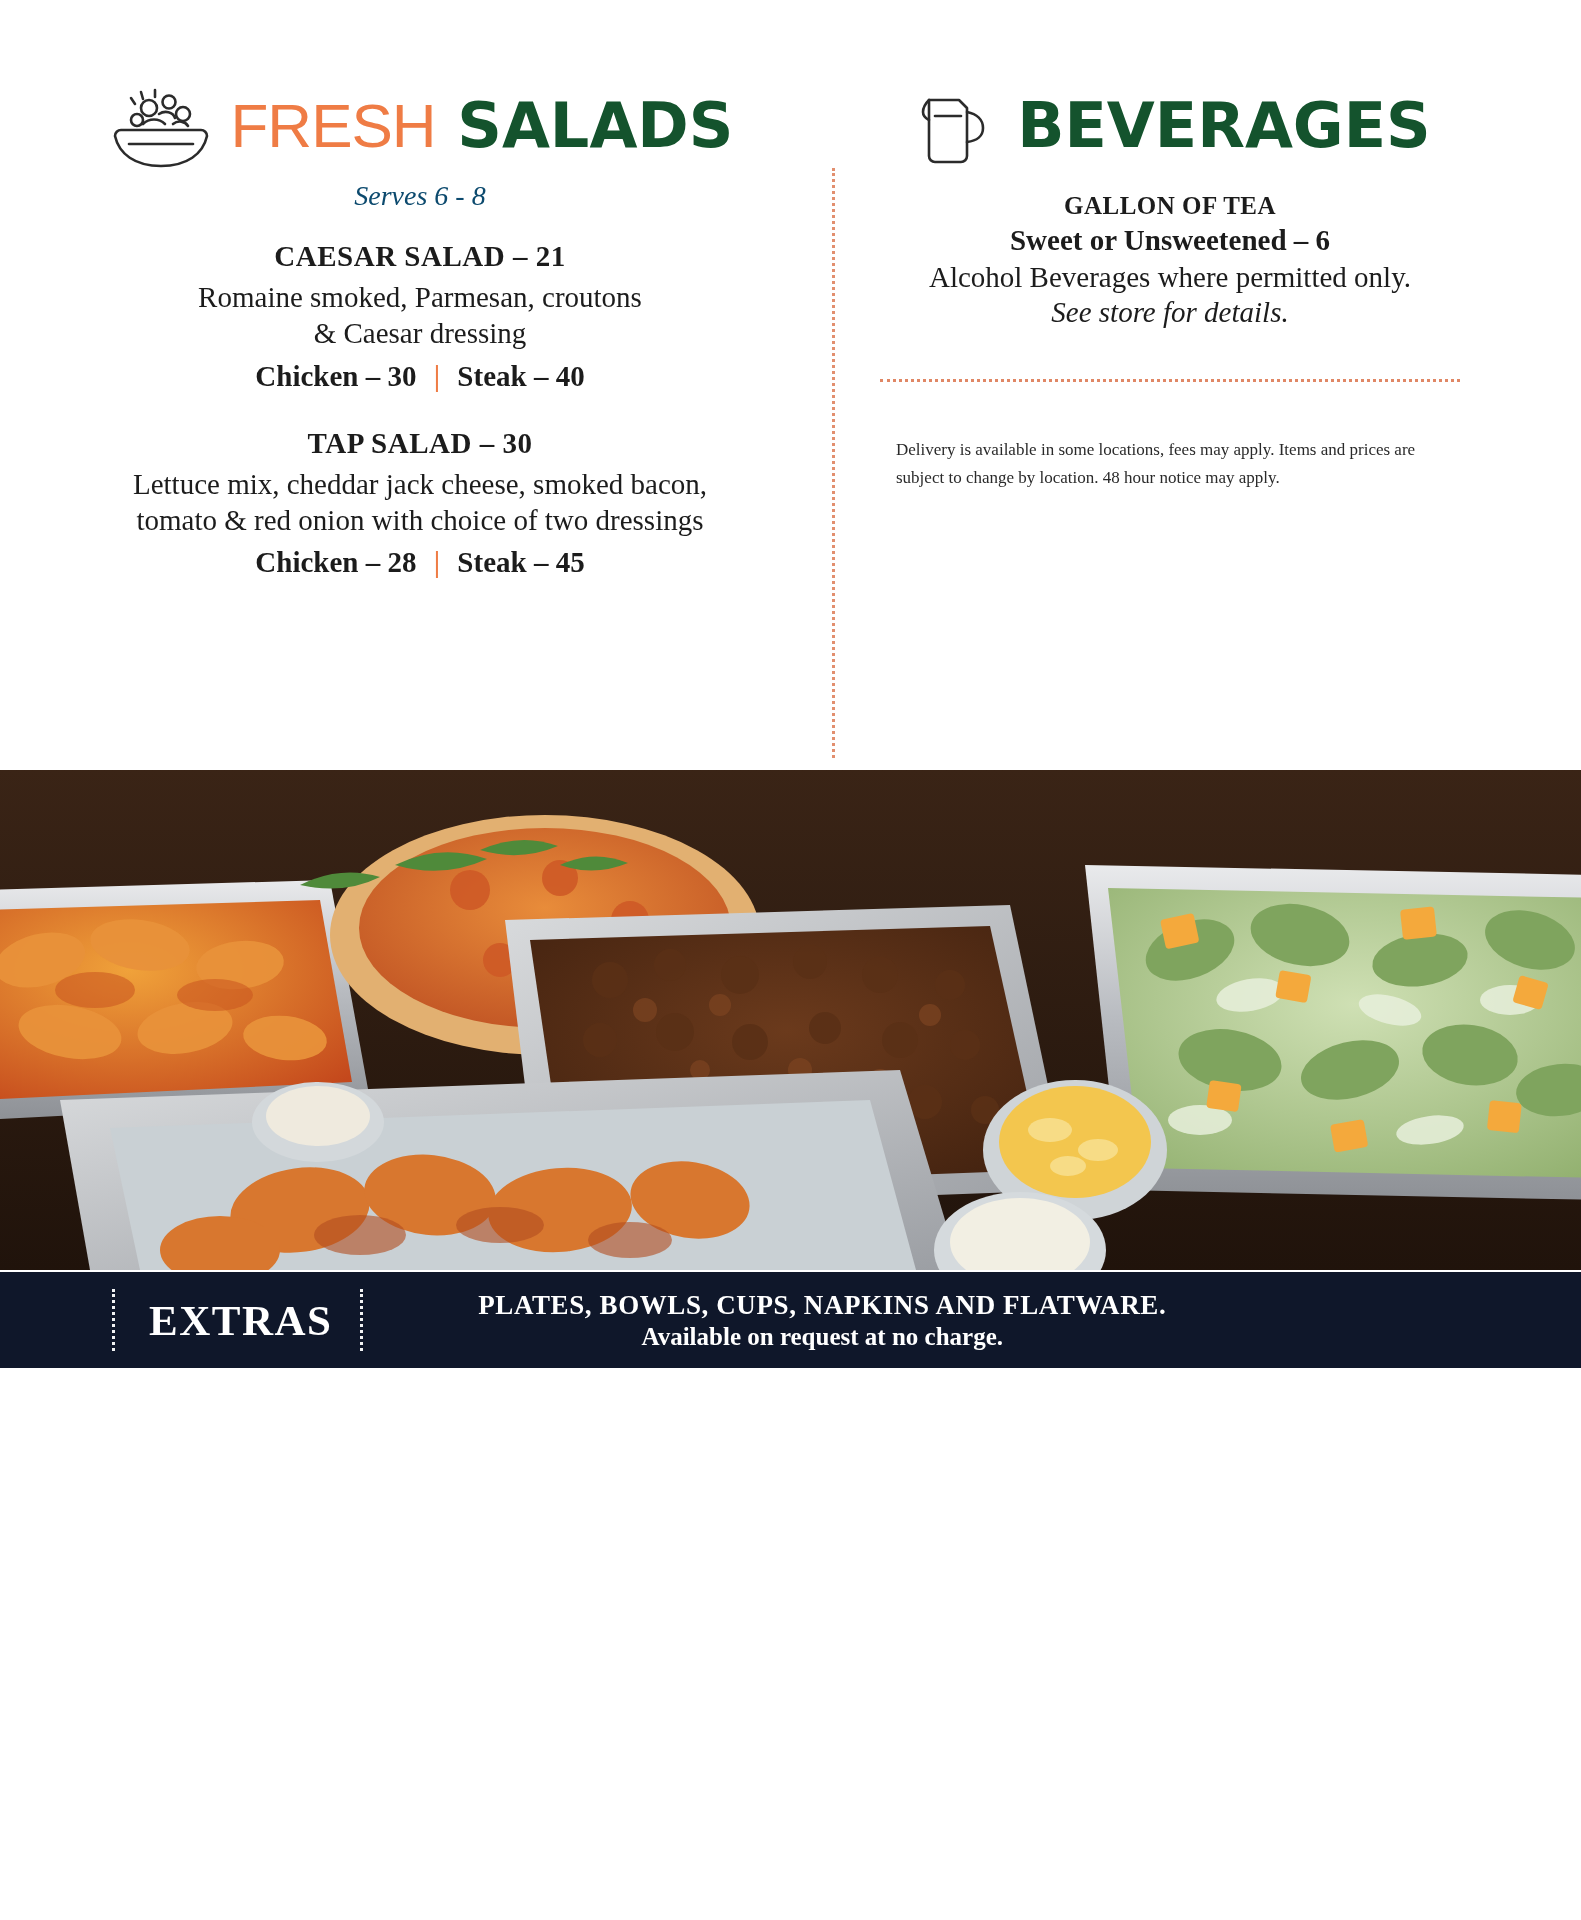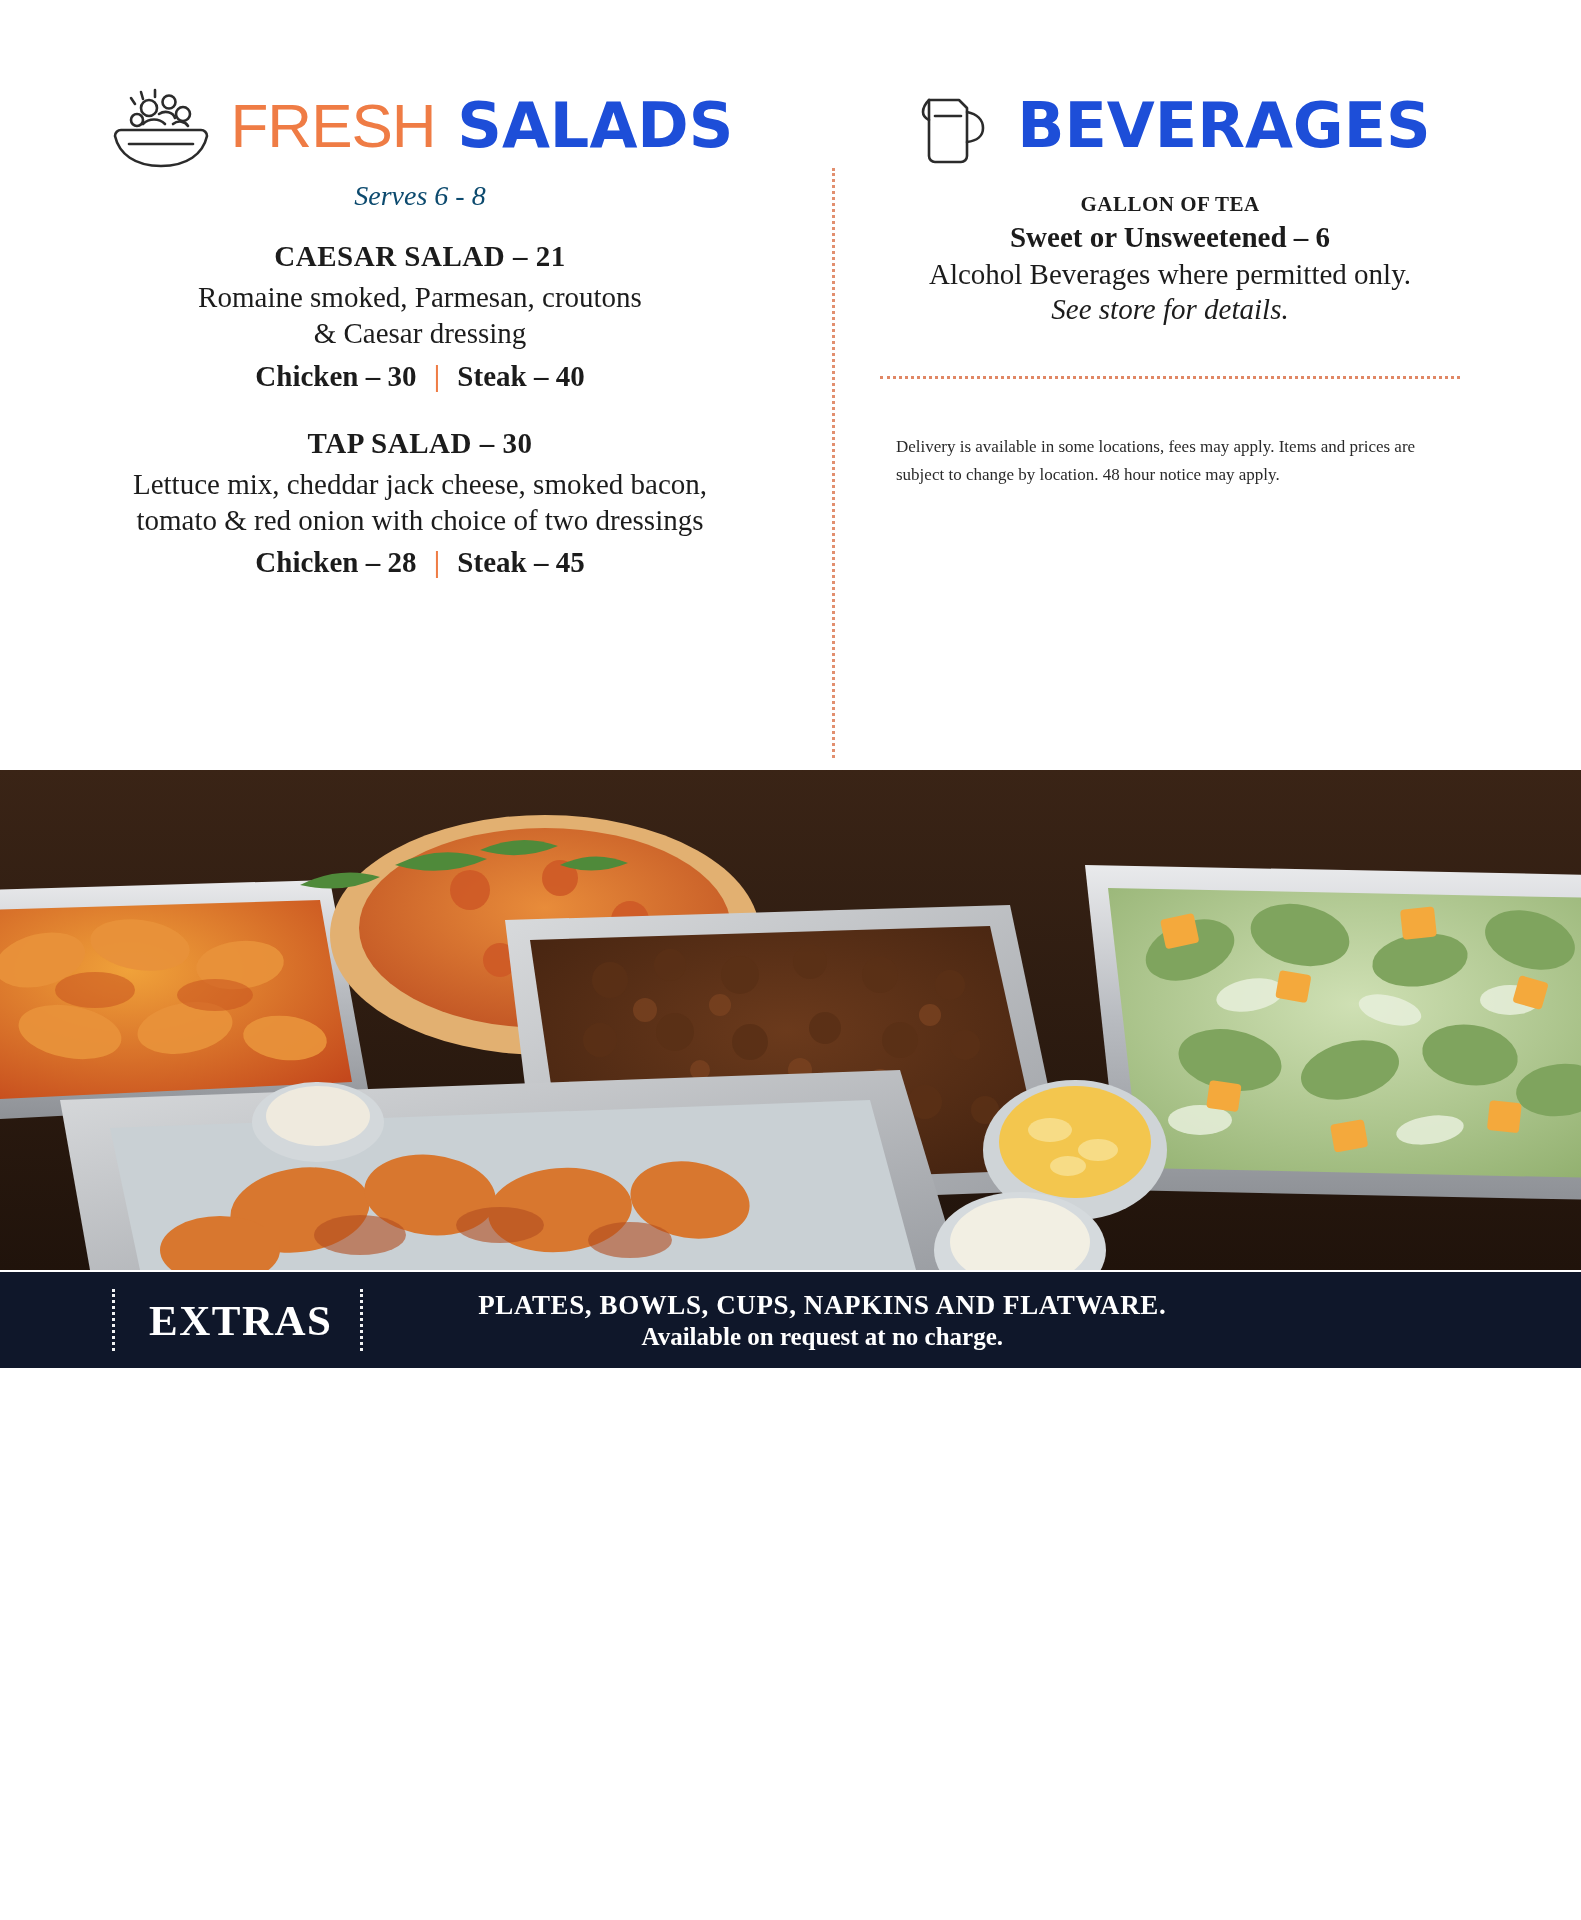--- a/index.html
+++ b/index.html
@@ -80,21 +80,21 @@
     line-height: 1;
     white-space: nowrap;
   }
   .head-title .thin {
     color: #ef7c45;
     font-weight: 400;
     font-family: "Liberation Sans", sans-serif;
     letter-spacing: -1px;
   }
   .head-title .bold {
-    color: #1d4ed8;
+    color: #14532d;
     font-weight: 700;
   }
 
   .serves {
     font-family: "Liberation Serif", serif;
     font-style: italic;
     font-size: 28px;
     margin-top: 6px;
     color: #0c4a6e;
   }
@@ -127,21 +127,21 @@
   .item-addons .sep {
     color: #ef7c45;
     font-weight: 700;
     padding: 0 10px;
   }
 
   
   .bev-title {
     font-family: "Liberation Serif", serif;
     font-weight: 700;
-    font-size: 21px;
+    font-size: 25px;
     letter-spacing: .5px;
     margin-top: 18px;
   }
   .bev-sub {
     font-family: "Liberation Serif", serif;
     font-weight: 700;
     font-size: 29px;
     margin-top: 4px;
   }
   .bev-note {

